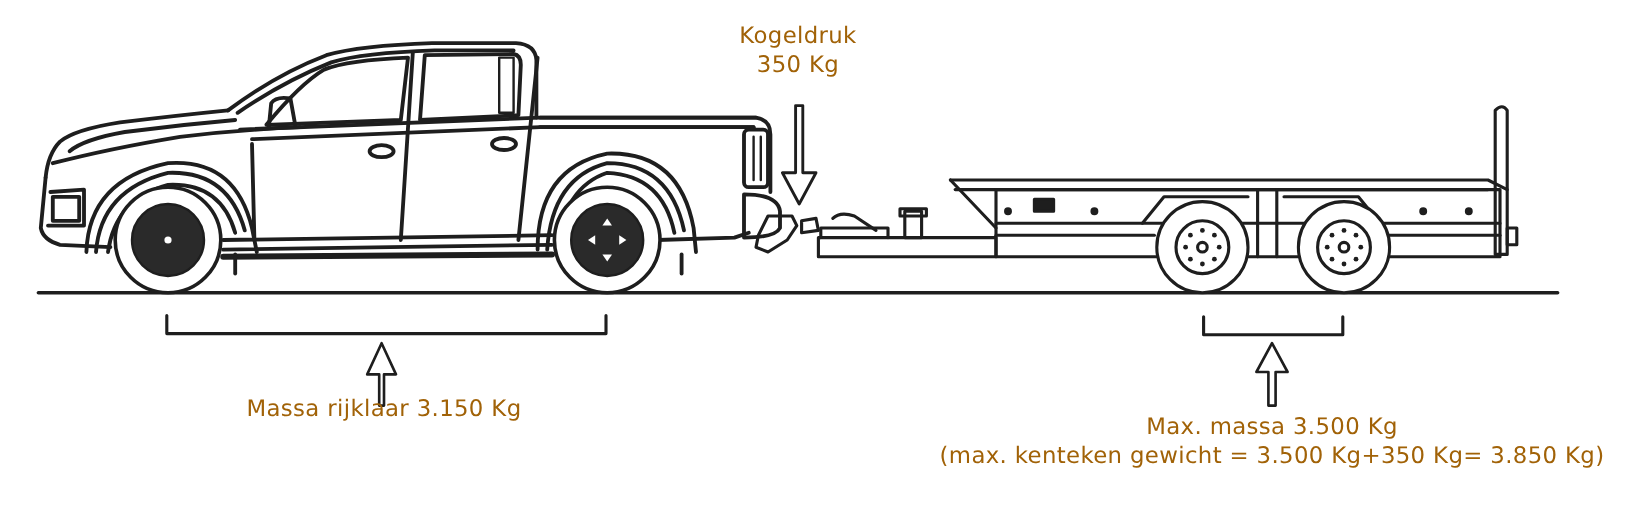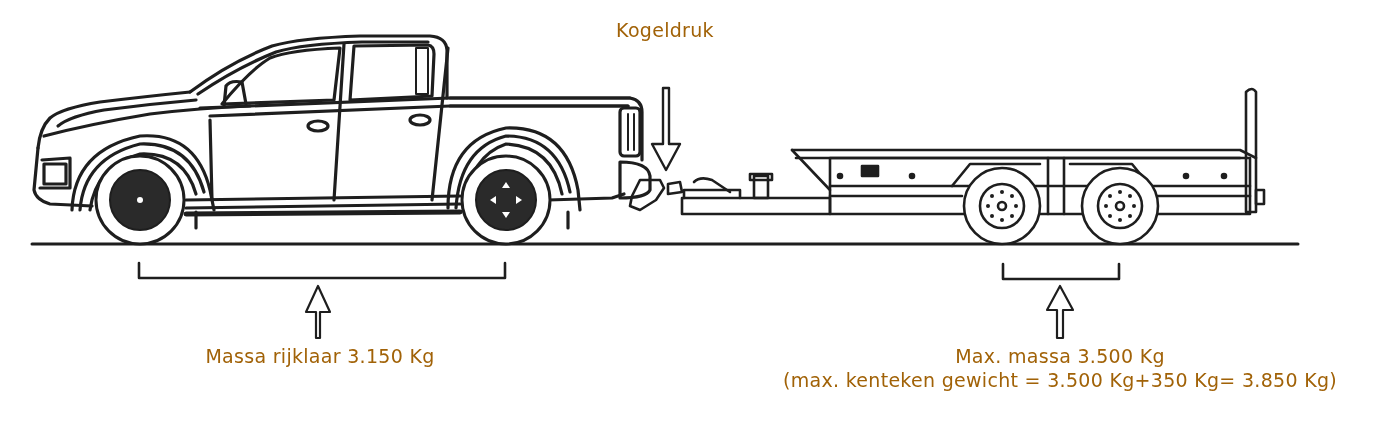--- a/index.html
+++ b/index.html
@@ -2,21 +2,21 @@
 <html><head>
 <meta charset="utf-8">
 <style>
   html, body { margin: 0; padding: 0; background: #ffffff; }
   body { width: 1373px; height: 421px; position: relative; overflow: hidden;
          font-family: "DejaVu Sans", sans-serif; color: #1e1e1e; }
   .label { position: absolute; text-align: center; font-size: 19px; line-height: 24px;
            letter-spacing: 0.3px; white-space: nowrap; color: #a16207;
            font-family: "DejaVu Sans", sans-serif; }
   #kogel { left: 595px; top: 18px; width: 140px; }
-  #left-caption { left: 60px; top: 344px; width: 520px; }
+  #left-caption { left: 60px; top: 329px; width: 520px; }
   #right-caption { left: 740px; top: 344px; width: 640px; }
   svg.drawing { position: absolute; left: 0; top: 0; }
 </style>
 </head>
 <body>
 
 <svg class="drawing" width="1373" height="421" viewBox="0 0 1373 421" fill="none" stroke="#1e1e1e" stroke-linecap="round" stroke-linejoin="round">
 
   <line x1="32" y1="244" x2="1298" y2="244" stroke-width="3"></line>
 
@@ -164,20 +164,21 @@
 
   <path d="M139 263 L139 278 L505 278 L505 263" stroke-width="2.6"></path>
   <path d="M316 338 L316 312 L306 312 L318 286 L330 312 L320 312 L320 338 Z" fill="#ffffff" stroke-width="2.2"></path>
 
   <path d="M1003 264 L1003 279 L1119 279 L1119 264" stroke-width="2.6"></path>
   <path d="M1057 338 L1057 310 L1047 310 L1060 286 L1073 310 L1063 310 L1063 338 Z" fill="#ffffff" stroke-width="2.2"></path>
 </svg>
 
 <div id="kogel" class="label">
   <div>Kogeldruk</div>
+  <div>350 Kg</div>
 </div>
 
 <div id="left-caption" class="label">
   <div>Massa rijklaar 3.150 Kg</div>
 </div>
 
 <div id="right-caption" class="label">
   <div>Max. massa 3.500 Kg</div>
   <div>(max. kenteken gewicht = 3.500 Kg+350 Kg= 3.850 Kg)</div>
 </div>

